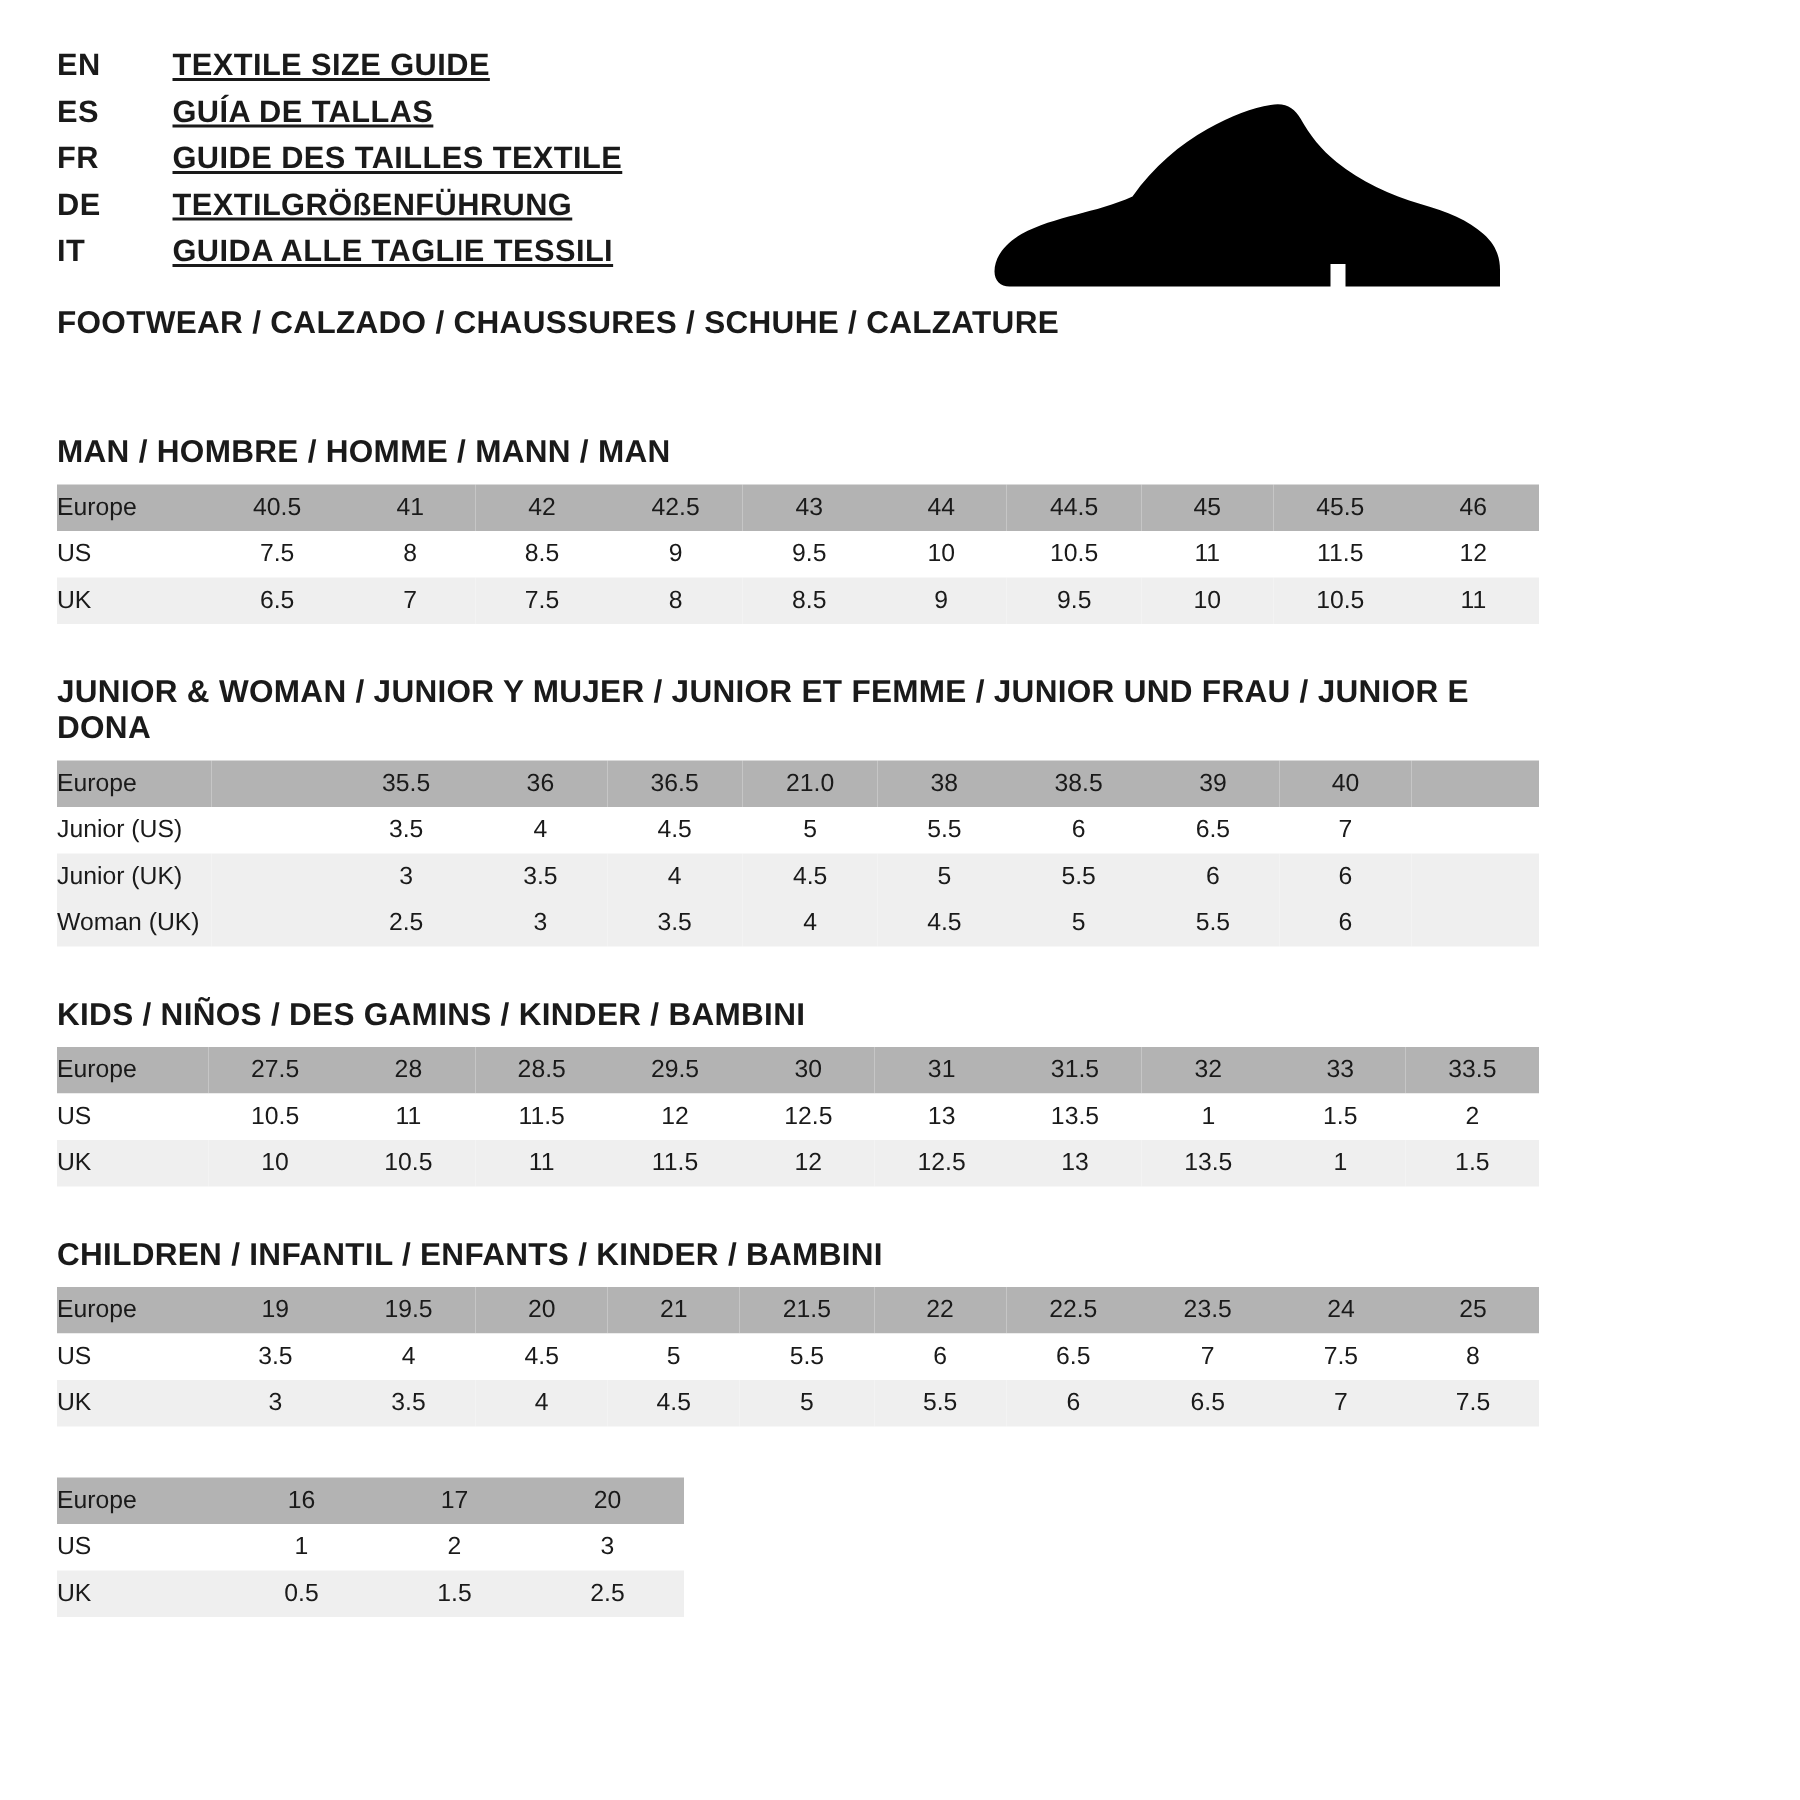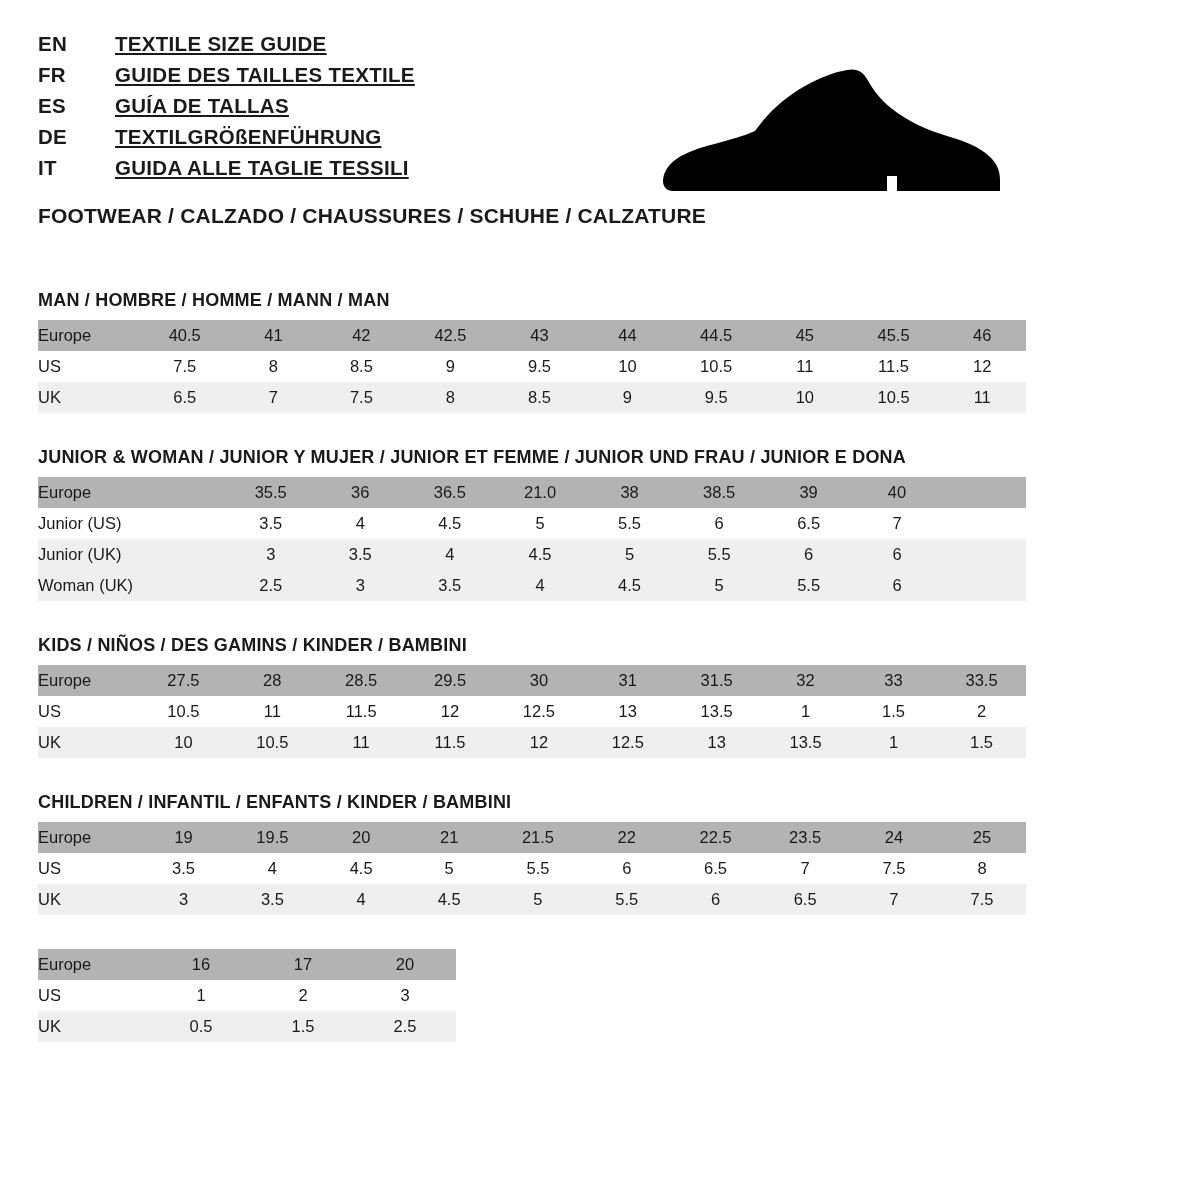--- a/index.html
+++ b/index.html
@@ -66,21 +66,21 @@
 
   
   .sections {
     margin-top: 62px;
     padding: 0 38px;
   }
   .section {
     margin-bottom: 34px;
   }
   .section-title {
-    font-size: 18px;
+    font-size: 21px;
     font-weight: bold;
     letter-spacing: 0.2px;
     margin-bottom: 9px;
   }
   table.size-table {
     border-collapse: collapse;
     table-layout: fixed;
   }
   table.size-table td {
     height: 31px;
@@ -111,26 +111,26 @@
 
 <div class="page">
 
   <div class="header">
     <div class="lang-list">
       <div class="lang-row">
         <span class="lang-code">EN</span>
         <span class="lang-text">TEXTILE SIZE GUIDE</span>
       </div>
       <div class="lang-row">
+        <span class="lang-code">ES</span>
+        <span class="lang-text">GUÍA DE TALLAS</span>
+      </div>
+      <div class="lang-row">
         <span class="lang-code">FR</span>
         <span class="lang-text">GUIDE DES TAILLES TEXTILE</span>
-      </div>
-      <div class="lang-row">
-        <span class="lang-code">ES</span>
-        <span class="lang-text">GUÍA DE TALLAS</span>
       </div>
       <div class="lang-row">
         <span class="lang-code">DE</span>
         <span class="lang-text">TEXTILGRÖßENFÜHRUNG</span>
       </div>
       <div class="lang-row">
         <span class="lang-code">IT</span>
         <span class="lang-text">GUIDA ALLE TAGLIE TESSILI</span>
       </div>
     </div>

